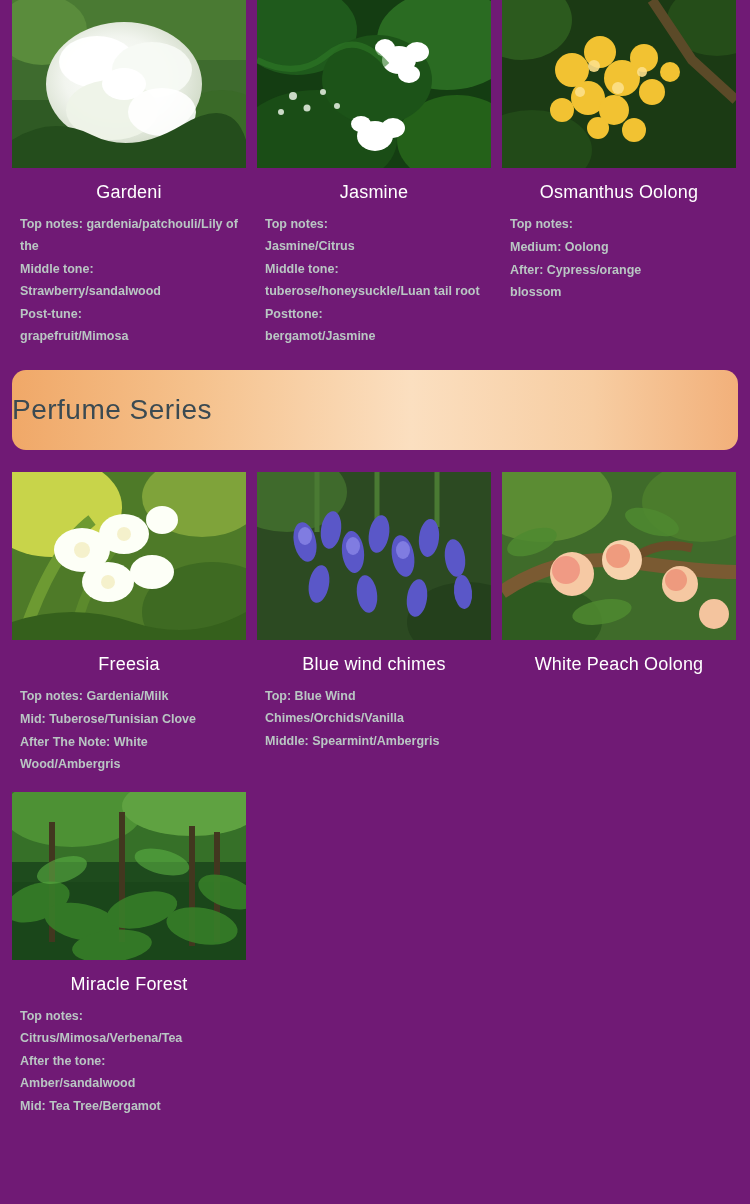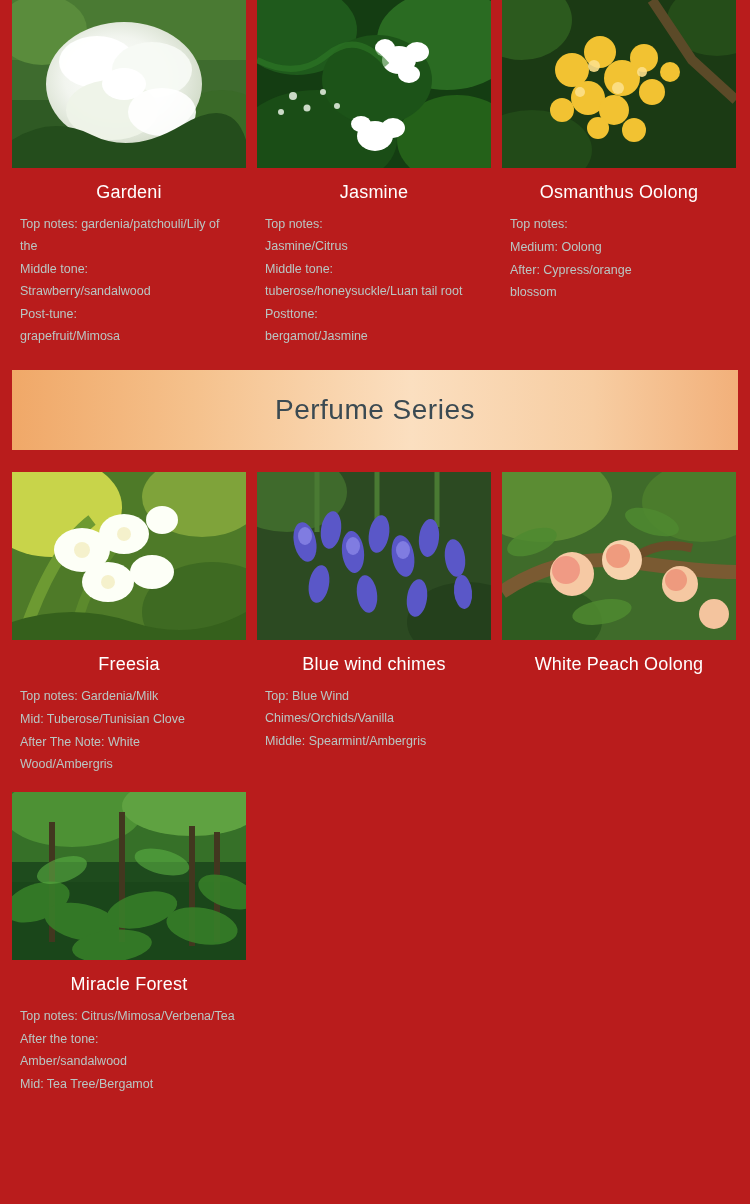--- a/index.html
+++ b/index.html
@@ -11,21 +11,21 @@
     height: 1204px;
     background: #1d4a4c;
     font-family: "Liberation Sans", sans-serif;
     color: #ffffff;
     overflow: hidden;
   }
   .page {
     position: relative;
     width: 750px;
     height: 1204px;
-    background: #b91c1c;
+    background: #701a75;
   }
 
   .grid {
     display: flex;
     flex-wrap: wrap;
     padding: 0 12px;
     box-sizing: border-box;
     gap: 0;
   }
   .card {
@@ -54,37 +54,38 @@
     line-height: 21px;
     color: #ffffff;
     margin: 14px 0 10px 0;
     letter-spacing: 0.2px;
   }
   .notes {
     font-size: 12.5px;
     line-height: 22px;
     color: #e3e8e6;
     padding: 0 8px;
+    font-weight: bold;
   }
   .notes .line {
     margin: 0 0 1px 0;
     white-space: pre-line;
   }
   .notes .dim {
     color: #b9c6c3;
   }
 
   .banner {
     margin: 22px 12px 0 12px;
     height: 80px;
-    border-radius: 0;
+    border-radius: 14px;
     background: linear-gradient(90deg, #f0a868 0%, #f5c18c 25%, #fbdfc0 55%, #f7cda2 80%, #f2b07a 100%);
     display: flex;
     align-items: center;
-    justify-content: center;
+    justify-content: flex-start;
   }
   .banner-text {
     font-size: 28px;
     color: #3b4a52;
     letter-spacing: 0.5px;
   }
 
   .section-gap {
     height: 22px;
   }

